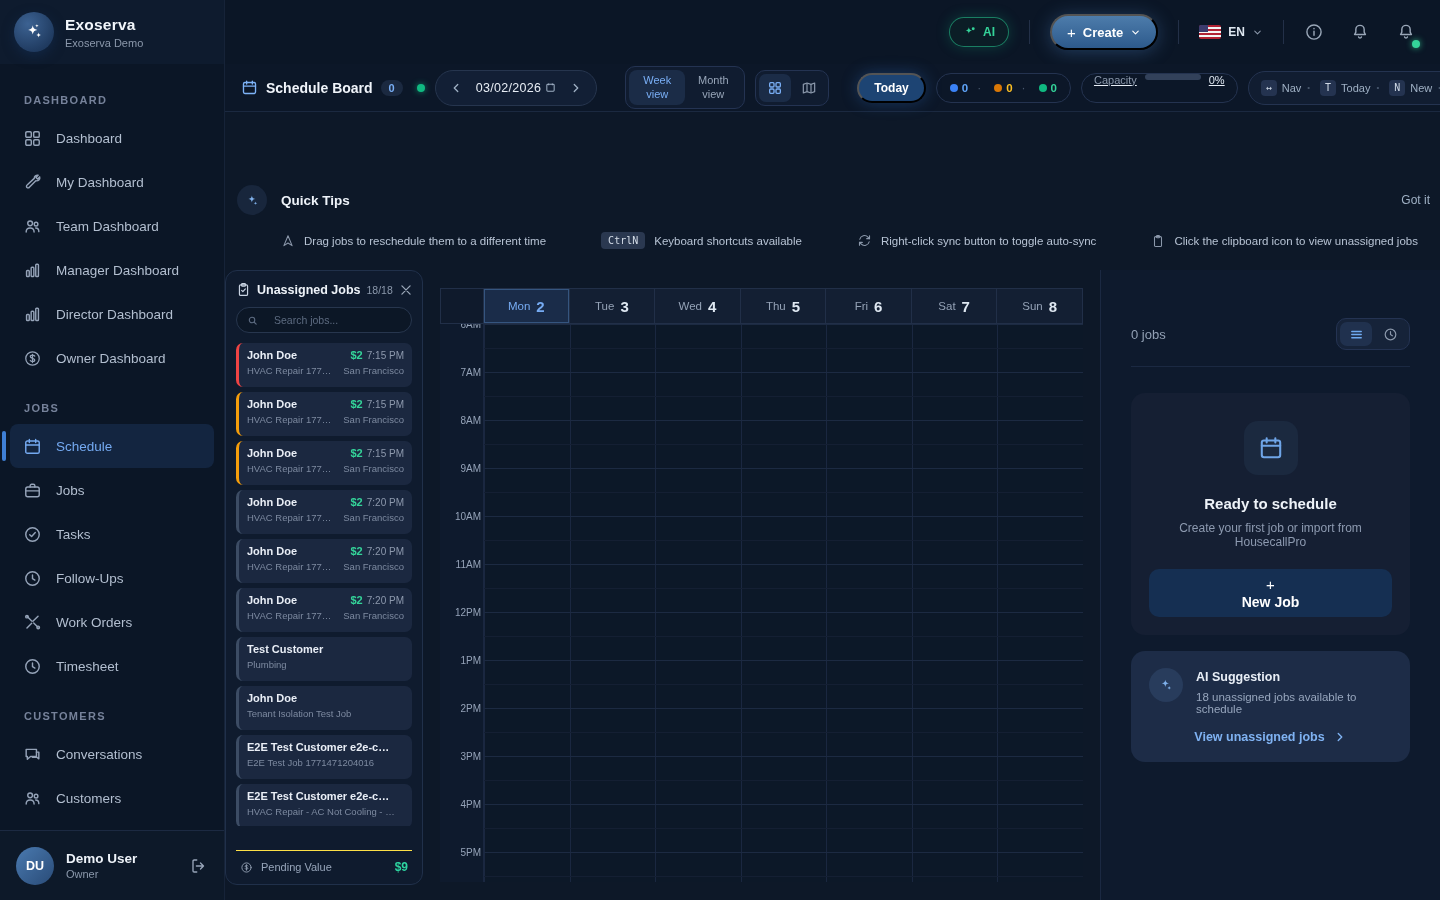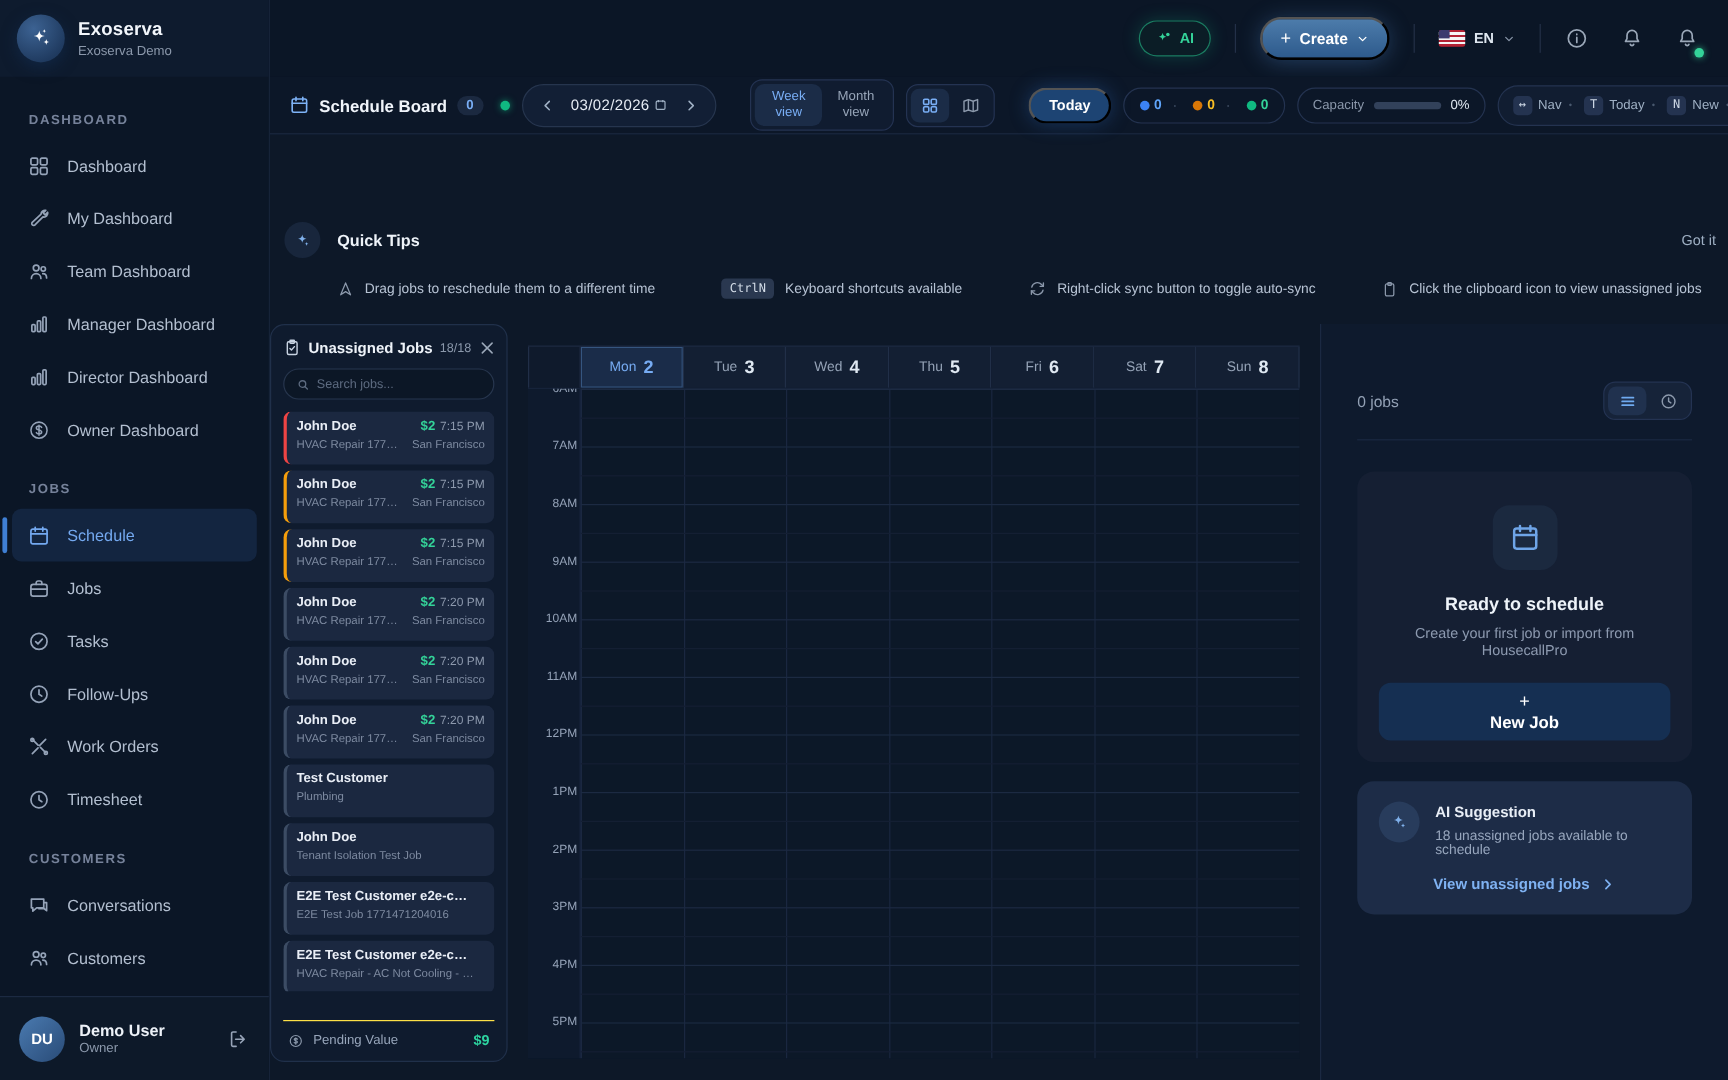--- a/index.html
+++ b/index.html
@@ -77,21 +77,21 @@
   .icon-seg .isb { width:32px; height:28px; border-radius:7px; display:flex; align-items:center; justify-content:center;
                    color:#8b98ab; cursor:pointer; }
   .icon-seg .isb.on { background:#1b2c47; color:#79aef5; }
   .today-btn { height:30px; padding:0 15px; border-radius:15px; background:#1d4473; color:#fff; font-size:12px;
                font-weight:700; display:flex; align-items:center; box-shadow:0 0 16px rgba(40,90,160,.45); cursor:pointer; flex:none; }
   .legend { height:30px; border-radius:15px; border:1px solid #243350; display:flex; align-items:center; gap:9px; padding:0 13px; flex:none; }
   .lg-item { display:flex; align-items:center; gap:4px; }
   .lg-item:not(:first-of-type)::before { content:'·'; color:#49586e; margin-right:9px; font-size:12px; }
   .lg-dot { width:8px; height:8px; border-radius:50%; }
   .lg-count { font-size:11.5px; font-weight:600; }
-  .capacity { height:30px; border-radius:15px; border:1px solid #243350; display:flex; align-items:center; gap:8px; padding:0 12px; flex:none; }
+  .capacity { height:30px; border-radius:15px; border:1px solid #243350; display:flex; gap:8px; padding:0 12px; flex:none;text-decoration:underline; }
   .cap-label { font-size:11px; color:#8b98ab; }
   .cap-track { width:56px; height:6px; border-radius:3px; background:#32415a; }
   .cap-val { font-size:11px; color:#dfe7f0; }
   .shortcuts { margin-left:auto; height:34px; border-radius:17px; border:1px solid #243350; background:#111d31;
                display:flex; align-items:center; gap:6px; padding:0 12px; white-space:nowrap; overflow:hidden; flex:none; max-width:255px; }
   .sc-item { display:flex; align-items:center; gap:5px; }
   .sc-item:not(:first-of-type)::before { content:'•'; color:#49586e; font-size:8px; margin-right:5px; }
   .sc-key { background:#243350; border-radius:4px; padding:2.5px 5px; font-family:"DejaVu Sans Mono", monospace;
             font-size:10px; color:#cfd9e6; }
   .sc-label { font-size:11px; color:#9fb0c4; }
@@ -111,21 +111,21 @@
   .tip-kbd { background:#2a3850; border-radius:4px; padding:3px 7px; font-family:"DejaVu Sans Mono", monospace; font-size:10px; color:#d4dde8; }
 
   
   .upanel { position:absolute; left:0; top:158px; width:198px; height:615px; background:#0f1b2e;
             border:1px solid #20304a; border-radius:12px; display:flex; flex-direction:column; padding:11px 10px 8px; }
   .up-head { display:flex; align-items:center; gap:6px; color:#c8d3e2; }
   .up-title { font-size:12.5px; font-weight:700; color:#eef3f9; white-space:nowrap; }
   .up-count { font-size:10.5px; color:#8b98ab; }
   .up-close { margin-left:auto; color:#9aa7b8; cursor:pointer; }
   .up-search { margin-top:10px; height:26px; border-radius:13px; border:1px solid #27364e; background:#0c1726;
-               display:flex; align-items:center; gap:6px; padding:5px 10px; }
+               display:flex; align-items:center; gap:16px; padding:5px 10px; }
   .up-search input { flex:1; min-width:0; background:transparent; border:none; outline:none; color:#cfd9e6; font-size:10.5px; font-family:inherit; }
   .up-search input::placeholder { color:#5d6b80; }
   .job-list { margin-top:10px; flex:1; overflow:hidden; display:flex; flex-direction:column; gap:5px; }
   .job-card { flex:none; min-height:44px; background:#1b2840; border-left:3px solid #3c4c64; border-radius:7px;
               padding:6px 8px 6px 8px; cursor:grab; }
   .jc-r1 { display:flex; align-items:baseline; }
   .jc-name { font-size:11px; font-weight:700; color:#e9eef6; flex:1; overflow:hidden; text-overflow:ellipsis; white-space:nowrap; }
   .jc-price { font-size:11px; font-weight:700; color:#34d399; margin:0 4px 0 6px; }
   .jc-time { font-size:10px; color:#8d99ad; white-space:nowrap; }
   .jc-r2 { display:flex; margin-top:4px; }

